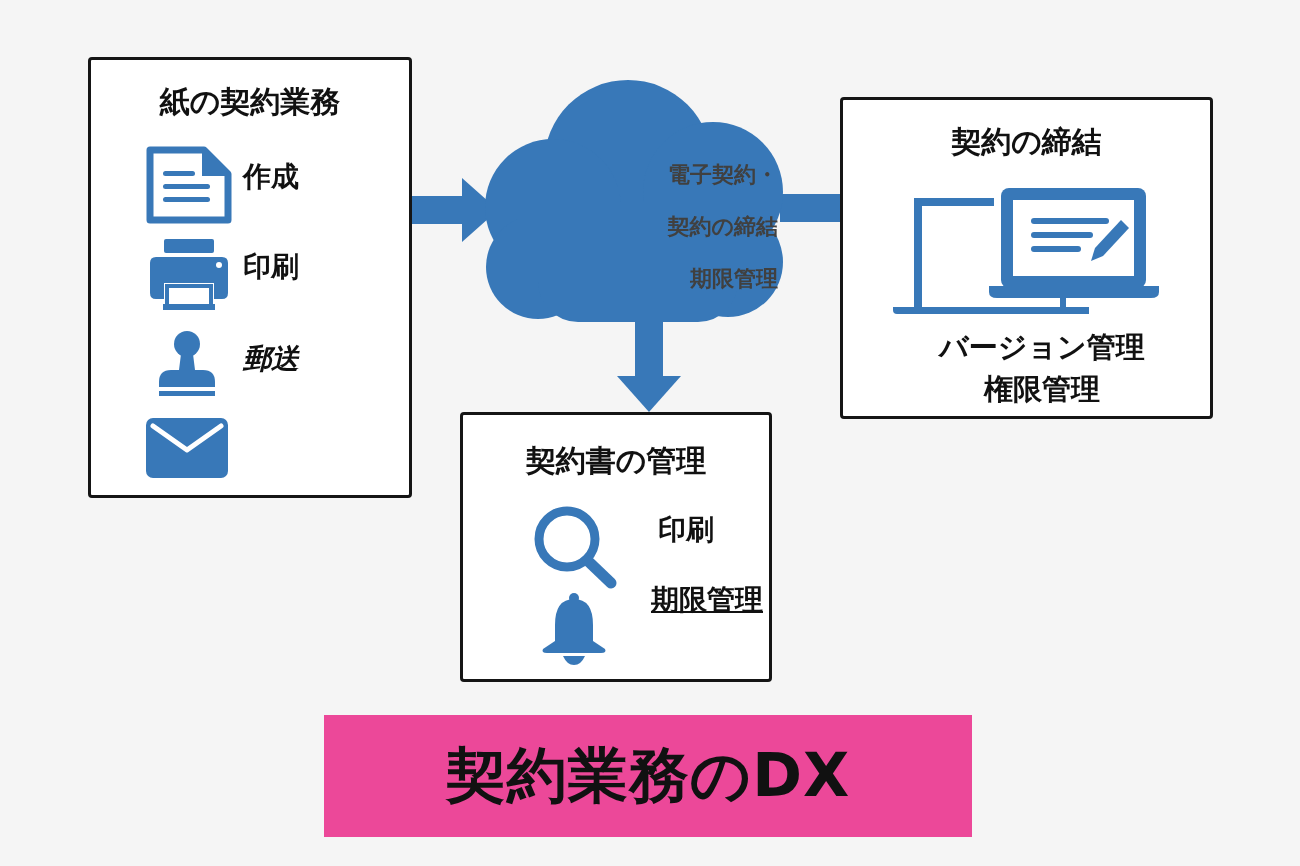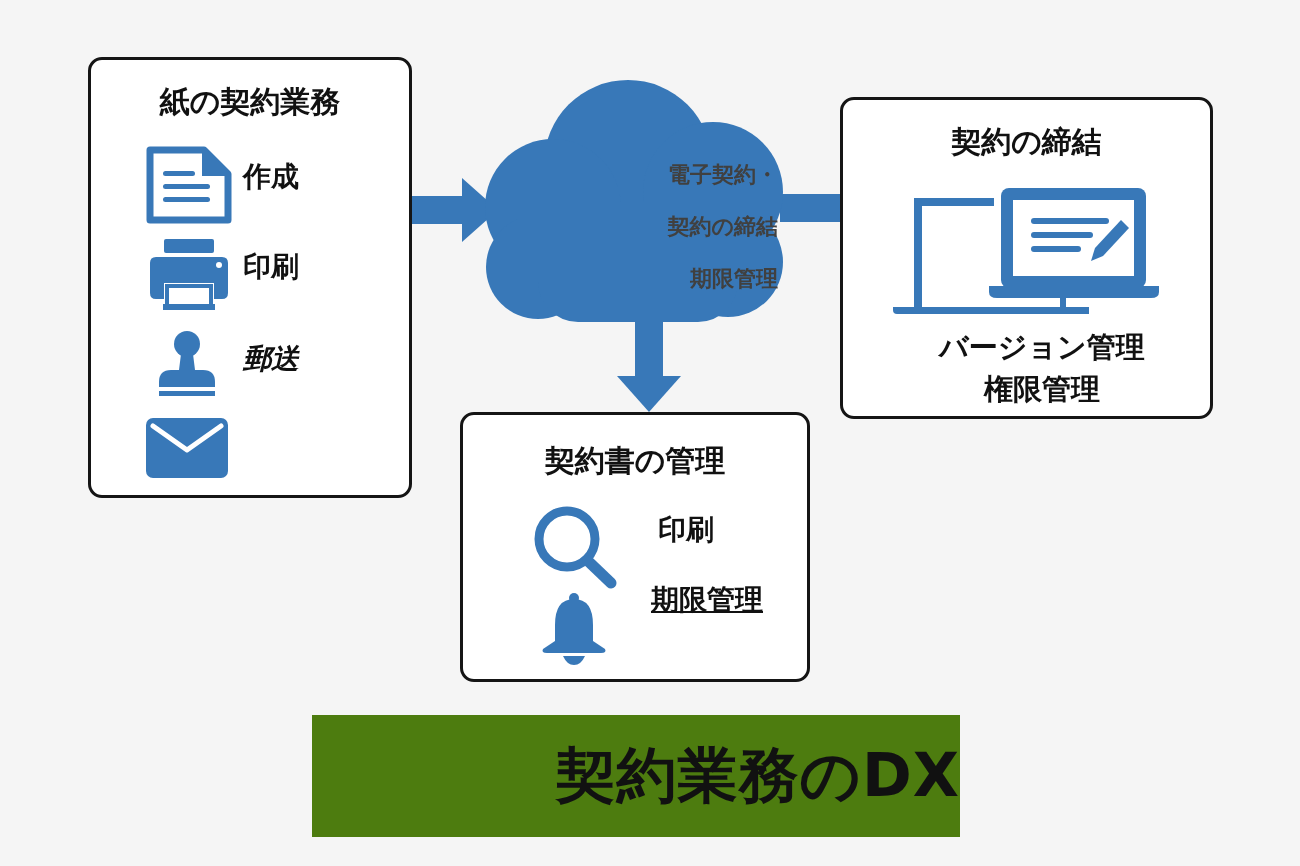--- a/index.html
+++ b/index.html
@@ -4,37 +4,37 @@
 <style>
   html, body { margin:0; padding:0; }
   body {
     width:1300px; height:866px; position:relative; overflow:hidden;
     background:#f5f5f5;
     font-family:"DejaVu Sans", "Liberation Sans", sans-serif;
     color:#111;
   }
   .box {
     position:absolute; background:#fff;
-    border:3px solid #151515; border-radius:14px; box-sizing:border-box;
+    border:3px solid #151515; border-radius:4px; box-sizing:border-box;
   }
   .box-title {
     position:absolute; left:0; right:0; text-align:center;
     font-weight:bold; font-size:30px; color:#111;
   }
   .label { position:absolute; font-weight:bold; font-size:28px; color:#111; white-space:nowrap; }
   .icon { position:absolute; }
   .arrow { position:absolute; }
   #cloud { position:absolute; left:478px; top:72px; }
   .cloud-text {
     position:absolute; left:478px; width:300px; text-align:right;
     color:#404040; font-weight:bold; font-size:22px; white-space:nowrap;
   }
   #footer-title-wrap {
-    position:absolute; left:312px; top:715px; width:648px; height:122px;
-    background:#4d7c0f; display:flex; align-items:center; justify-content:flex-end;
+    position:absolute; left:324px; top:715px; width:648px; height:122px;
+    background:#ec4899; display:flex; align-items:center; justify-content:center;
   }
   #footer-title { font-size:60px; font-weight:bold; color:#111; letter-spacing:1px; }
 </style>
 </head>
 <body>
 
 <svg class="arrow" style="left:410px;top:178px" width="90" height="64" viewBox="0 0 90 64">
   <rect x="0" y="18" width="55" height="28" fill="#3878b8"></rect>
   <polygon points="52,0 88,32 52,64" fill="#3878b8"></polygon>
 </svg>
@@ -112,21 +112,21 @@
     <rect x="142" y="38" width="78" height="6" rx="3" fill="#3878b8"></rect>
     <rect x="142" y="52" width="62" height="6" rx="3" fill="#3878b8"></rect>
     <rect x="142" y="66" width="50" height="6" rx="3" fill="#3878b8"></rect>
     <path d="M232 40 L240 48 L214 76 L202 81 L206 68 Z" fill="#3878b8"></path>
   </svg>
 
   <div class="label" style="left:141px;top:270px;font-size:29px;">権限管理</div>
   <div class="label" style="left:96px;top:228px;font-size:29px;">バージョン管理</div>
 </div>
 
-<div class="box" style="left:460px;top:412px;width:350px;height:270px;">
+<div class="box" style="left:460px;top:412px;width:312px;height:270px;">
   <div class="box-title" style="top:26px;">契約書の管理</div>
 
   <svg class="icon" style="left:70px;top:90px" width="90" height="90" viewBox="0 0 90 90">
     <circle cx="34" cy="34" r="28" fill="none" stroke="#3878b8" stroke-width="9"></circle>
     <line x1="55" y1="56" x2="78" y2="78" stroke="#3878b8" stroke-width="11" stroke-linecap="round"></line>
   </svg>
   <div class="label" style="left:195px;top:96px;">印刷</div>
 
   <svg class="icon" style="left:78px;top:178px" width="70" height="72" viewBox="0 0 70 72">
     <circle cx="33" cy="5" r="5" fill="#3878b8"></circle>

